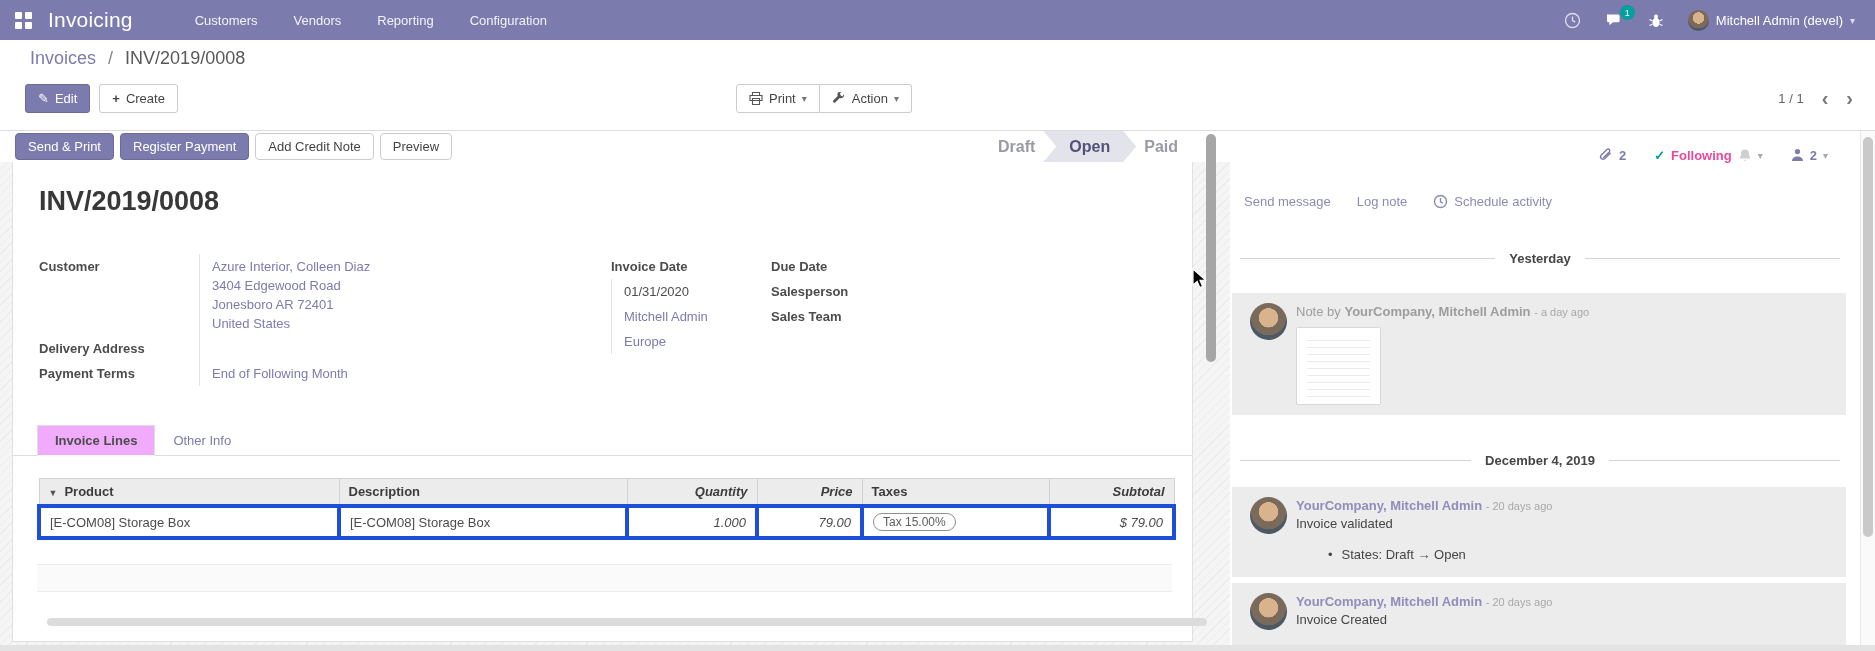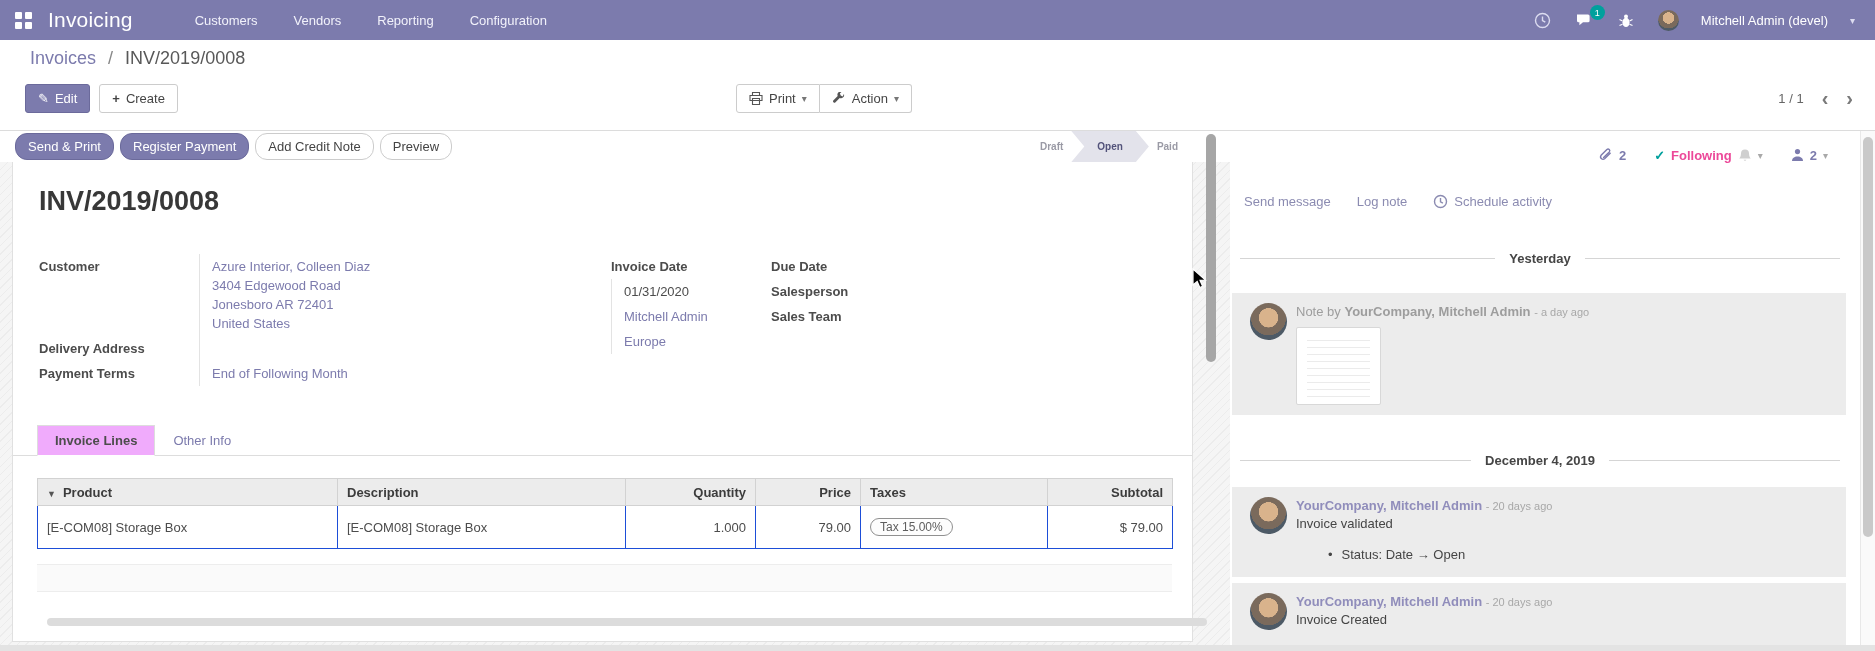--- a/index.html
+++ b/index.html
@@ -14,21 +14,21 @@
             display:flex; align-items:center; color:#fff; }
   .apps-grid { margin-left:15px; display:grid; grid-template-columns:7px 7px; grid-gap:3px; cursor:pointer; }
   .apps-grid span { width:7px; height:7px; background:#ffffff; border-radius:1px; display:block; }
   .brand { font-size:21px; margin-left:16px; font-weight:400; letter-spacing:.2px; cursor:pointer; }
   .top-menu { display:flex; margin-left:62px; gap:36px; font-size:13px; }
   .top-menu .item { cursor:pointer; color:#f2f2fb; }
   .top-right { margin-left:auto; display:flex; align-items:center; gap:24px; margin-right:20px; }
   .icon-btn { position:relative; display:flex; align-items:center; cursor:pointer; }
   .badge { position:absolute; top:-7px; right:-11px; background:#00A09D; color:#fff; font-size:9px;
            min-width:15px; height:15px; border-radius:8px; display:flex; align-items:center; justify-content:center; padding:0 3px;}
-  .user-zone { display:flex; align-items:center; gap:22px; cursor:pointer; }
+  .user-zone { display:flex; align-items:center; gap:7px; cursor:pointer; }
   .avatar-sm { width:21px; height:21px; border-radius:50%;
                background:radial-gradient(circle at 50% 38%, #d9b38c 0 34%, #7a6a5c 35% 62%, #4d5a66 63% 100%); }
   .caret { font-size:10px; color:#dcdcf0; }
   
   .breadcrumb { position:absolute; top:48px; left:30px; font-size:18px; color:#6d6d6d; }
   .breadcrumb .link { color:#7C7BAD; cursor:pointer; }
   .breadcrumb .sep { margin:0 7px; color:#888; }
   .breadcrumb .current { color:#585858; }
   .btn { height:29px; display:inline-flex; align-items:center; gap:6px; padding:0 12px; font-size:13px;
          border-radius:3px; border:1px solid #ccc; background:#fff; color:#444; cursor:pointer; }
@@ -37,24 +37,24 @@
   .center-btns { position:absolute; top:84px; left:736px; display:flex; }
   .center-btns .btn { border-radius:0; }
   .center-btns .btn:first-child { border-radius:3px 0 0 3px; }
   .center-btns .btn:last-child { border-radius:0 3px 3px 0; border-left:none; }
   .pager { position:absolute; top:90px; right:22px; display:flex; align-items:center; gap:18px; color:#666; }
   .pager .chev { font-size:20px; font-weight:bold; color:#7a7a7a; cursor:pointer; line-height:16px; }
   .hline { position:absolute; top:130px; left:0; right:0; height:1px; background:#dcdcdc; }
   
   .statusbar { position:absolute; top:131px; left:0; width:1230px; height:31px; background:#fff;
                display:flex; align-items:center; }
-  .statusbar .btn { height:27px; margin-right:6px; border-radius:12px; }
+  .statusbar .btn { height:27px; margin-right:6px; border-radius:4px; }
   .statusbar .btn:first-child { margin-left:15px; }
   .status-flow { margin-left:auto; margin-right:36px; display:flex; align-items:center; height:31px; }
-  .state { padding:0 16px; color:#9a9aa5; font-weight:bold; font-size:10px; height:31px;
+  .state { padding:0 16px; color:#9a9aa5; font-weight:bold; font-size:16px; height:31px;
            display:flex; align-items:center; cursor:pointer; }
   .state.active { background:#e3e3eb; color:#53537a; padding:0 26px; margin:16px -8px;
            clip-path: polygon(0 0, calc(100% - 13px) 0, 100% 50%, calc(100% - 13px) 100%, 0 100%, 13px 50%); }
   
   .left-panel { position:absolute; top:162px; left:0; width:1230px; height:489px;
                 background: repeating-linear-gradient(135deg, #f5f5f5 0 5px, #ececec 5px 6px); }
   .sheet { position:absolute; top:0; left:12px; width:1181px; height:480px; background:#fff;
            border:1px solid #e0e0e0; border-top:none; }
   .sheet-title { position:absolute; top:24px; left:26px; font-size:27px; font-weight:bold; color:#383838; }
   .groups { position:absolute; top:92px; left:26px; display:flex; width:1120px; }
@@ -68,22 +68,22 @@
   
   .tabs { position:absolute; top:262px; left:0; width:1179px; border-bottom:1px solid #ddd;
           display:flex; padding-left:24px; }
   .tab { padding:7px 17px; cursor:pointer; position:relative; top:1px; }
   .tab.active { background:#f0abfc; border:1px solid #ddd; border-bottom:1px solid #fff; color:#4c4c4c;font-weight:bold; }
   .tab.inactive { color:#7C7BAD; border:1px solid transparent; }
   
   .lines { position:absolute; top:316px; left:24px; width:1135px; border-collapse:collapse; table-layout:fixed; }
   .lines th { background:#ececec; font-weight:bold; color:#3c3c3c; text-align:left;
               border:1px solid #d2d2d2; padding:5px 9px; height:27px; font-size:13px; }
-  .lines td { border:1px solid #1d4ed8; padding:12px 9px; height:29px; background:#fff; color:#4c4c4c; }
-  .lines .num { text-align:right; }
+  .lines td { border:4px solid #1d4ed8; padding:5px 9px; height:29px; background:#fff; color:#4c4c4c; }
+  .lines .num { text-align:right;font-style:italic; }
   .sort-caret { font-size:9px; color:#555; margin-right:7px; }
   .tax-pill { display:inline-block; border:1px solid #909090; border-radius:11px; padding:1px 9px;
               font-size:12px; color:#5e5e5e; background:#fdfdfd; }
   .empty-stripe { position:absolute; top:402px; left:24px; width:1135px; height:28px; background:#fafafa;
               border-top:1px solid #ededed; border-bottom:1px solid #ededed; }
   .h-scrollbar { position:absolute; top:456px; left:34px; width:1160px; height:8px; background:#dcdcdc; border-radius:4px; cursor:pointer; }
   .v-thumb-left { position:absolute; top:134px; left:1206px; width:10px; height:228px; background:#a6a6a6; border-radius:5px; cursor:pointer; }
   
   .chatter { position:absolute; top:131px; left:1230px; width:630px; height:520px; background:#fff; overflow:hidden; }
   .chatter-top { position:absolute; top:16px; right:32px; display:flex; align-items:center; gap:28px; }
@@ -355,21 +355,21 @@
       <span>December 4, 2019</span>
     </div>
 
     <div class="msg m2">
       <span class="avatar-md"></span>
       <div class="msg-header">
         <span class="author purple">YourCompany, Mitchell Admin</span>
         <span class="time">- 20 days ago</span>
       </div>
       <div class="msg-body">Invoice validated</div>
-      <div class="tracking">Status: Date → Open</div>
+      <div class="tracking">States: Draft → Open</div>
     </div>
 
     <div class="msg m3">
       <span class="avatar-md"></span>
       <div class="msg-header">
         <span class="author purple">YourCompany, Mitchell Admin</span>
         <span class="time">- 20 days ago</span>
       </div>
       <div class="msg-body">Invoice Created</div>
       <div class="tracking">Salesperson: Mitchell Admin</div>

